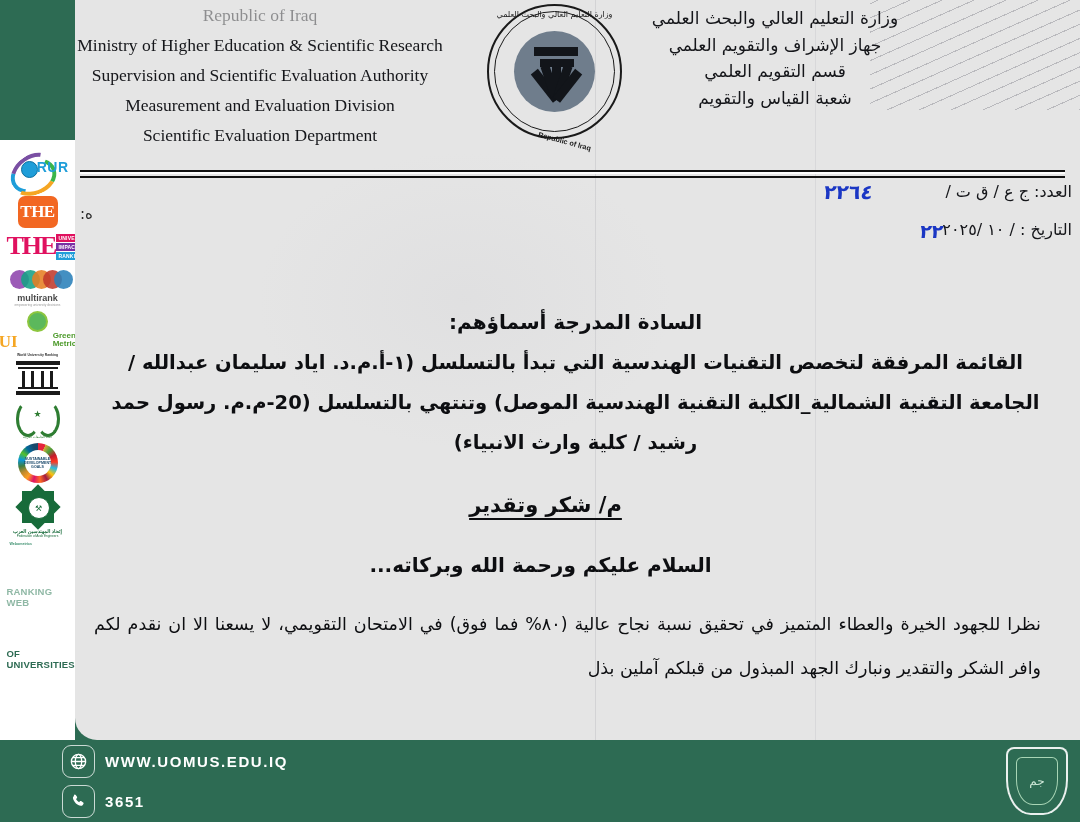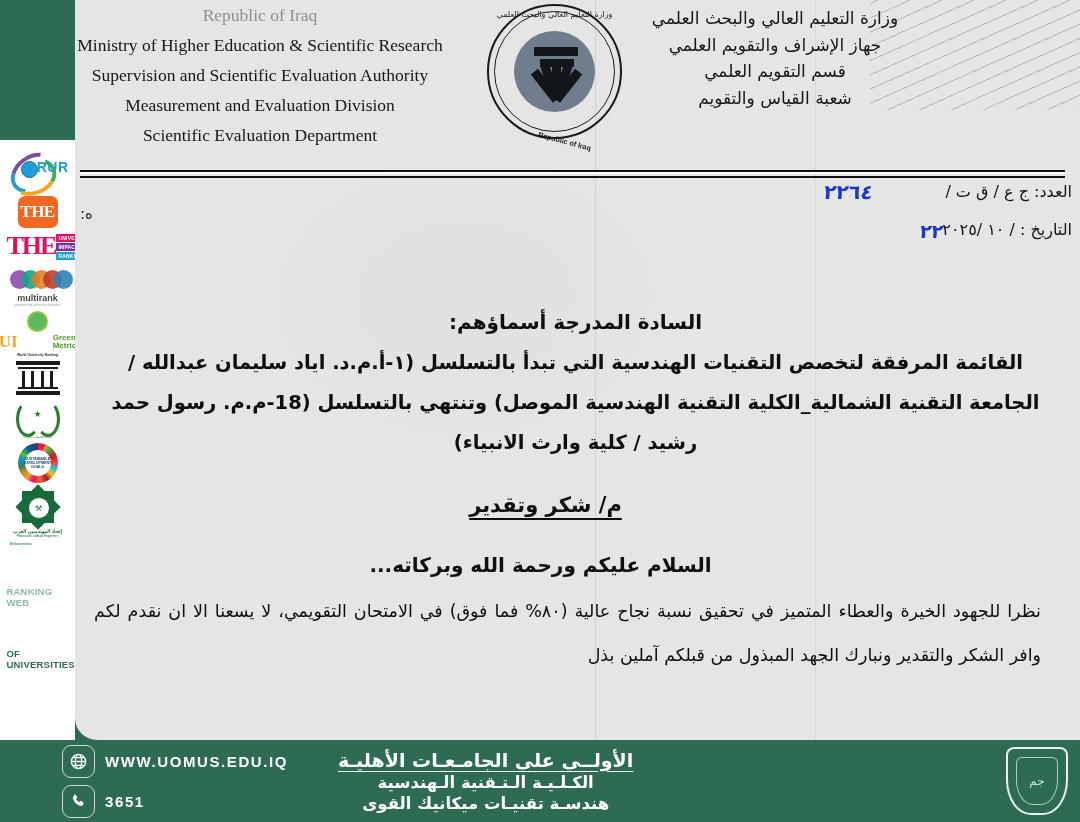--- a/index.html
+++ b/index.html
@@ -50,21 +50,21 @@
   
   .mr-rings{display:flex;align-items:center;height:26px;margin-bottom:1px;}
   .mr-rings b{display:block;width:19px;height:19px;border-radius:50%;
     margin-right:-8px;opacity:.88;}
   .mr-txt{font-size:9px;color:#4a4a4a;font-weight:600;}
   .mr-sub{font-size:3.2px;color:#9a9a9a;}
 
   
   .gm-globe{width:17px;height:17px;border-radius:50%;background:#5cb85c;
     border:2px solid #8dc63f;}
-  .gm-row{display:flex;align-items:center;gap:33px;}
+  .gm-row{display:flex;gap:33px;}
   .gm-ui{font-size:17px;font-weight:700;color:#f5a623;
     font-family:"Liberation Serif", serif;}
   .gm-r{display:flex;flex-direction:column;line-height:8px;margin-left:2px;}
   .gm-r i{font-style:normal;font-size:8px;font-weight:700;color:#4c9a2a;}
   .gm-sub{font-size:3.4px;font-weight:700;color:#333;margin-top:1px;}
 
   
   .cols{width:44px;height:34px;position:relative;}
   .cols .top{position:absolute;top:0;left:0;width:44px;height:4px;background:#1a1a1a;}
   .cols .top2{position:absolute;top:6px;left:2px;width:40px;height:2px;background:#1a1a1a;}
@@ -176,21 +176,21 @@
   .body-wrap{position:absolute;left:18px;top:305px;width:965px;
     direction:rtl;text-align:center;color:#0d0e11;
     font-family:"DejaVu Sans", sans-serif;}
   .b-lead{font-size:20px;font-weight:700;line-height:34px;margin-bottom:4px;}
   .b-para{font-size:19.5px;font-weight:700;line-height:40px;}
   .b-subject{margin-top:30px;font-size:21px;font-weight:700;
     text-decoration:underline;text-underline-offset:6px;
     text-align:center;padding-right:60px;}
   .b-greet{margin-top:36px;font-size:20px;font-weight:700;
     text-align:center;padding-right:70px;}
-  .b-body{position:absolute;left:5px;top:589px;width:975px;
+  .b-body{position:absolute;left:5px;top:602px;width:975px;
     direction:rtl;text-align:justify;color:#0d0e11;
     font-family:"DejaVu Sans",sans-serif;font-size:17.5px;line-height:44px;
     padding:0 14px;box-sizing:border-box;}
 
   
   #footer{position:absolute;left:0;bottom:0;width:1080px;height:82px;
     background:#2d6b53;display:flex;align-items:center;}
   .f-contact{margin-left:62px;display:flex;flex-direction:column;gap:7px;}
   .f-row{display:flex;align-items:center;gap:10px;}
   .f-ico{width:31px;height:31px;border:1.5px solid rgba(255,255,255,.75);
@@ -374,21 +374,21 @@
     </div>
     <div class="meta-row">
       <span>التاريخ :</span>
       <span>/ ١٠ /٢٠٢٥</span>
       <span class="hand hand-day">٢٢</span>
     </div>
   </div>
 
   <div class="body-wrap">
     <div class="b-lead">السادة المدرجة أسماؤهم:</div>
-    <div class="b-para">القائمة المرفقة لتخصص التقنيات الهندسية التي تبدأ بالتسلسل (١-أ.م.د. اياد سليمان عبدالله /الجامعة التقنية الشمالية_الكلية التقنية الهندسية الموصل) وتنتهي بالتسلسل (18-م.م. رسول حمد رشيد / كلية وارث الانبياء)</div>
+    <div class="b-para">القائمة المرفقة لتخصص التقنيات الهندسية التي تبدأ بالتسلسل (١-أ.م.د. اياد سليمان عبدالله /الجامعة التقنية الشمالية_الكلية التقنية الهندسية الموصل) وتنتهي بالتسلسل (20-م.م. رسول حمد رشيد / كلية وارث الانبياء)</div>
     <div class="b-subject">م/ شكر وتقدير</div>
     <div class="b-greet">السلام عليكم ورحمة الله وبركاته...</div>
   </div>
 
   <div class="b-body">نظرا للجهود الخيرة والعطاء المتميز في تحقيق نسبة نجاح عالية (٨٠% فما فوق) في الامتحان التقويمي، لا يسعنا الا ان نقدم لكم وافر الشكر والتقدير ونبارك الجهد المبذول من قبلكم آملين بذل</div>
 </div>
 
 <div id="footer">
   <div class="f-contact">
     <div class="f-row">
@@ -404,24 +404,19 @@
     <div class="f-row">
       <span class="f-ico">
         <svg width="19" height="19" viewBox="0 0 24 24" fill="#fff">
           <path d="M6.6 3.5a1.4 1.4 0 0 1 1.9.3l1.6 2.2c.4.6.3 1.4-.2 1.9l-1 1c.8 1.7 2.2 3.1 3.9 3.9l1-1c.5-.5 1.3-.6 1.9-.2l2.2 1.6c.6.4.7 1.3.3 1.9l-1.1 1.5c-.5.7-1.4 1-2.2.8C10.6 17.2 6.2 12.8 5 7.9c-.2-.8.1-1.7.8-2.2z"></path>
         </svg>
       </span>
       <span class="f-txt">3651</span>
     </div>
   </div>
 
-  <div class="f-center">
-    <div class="f-c1">الأولــى على الجامـعـات الأهليـة</div>
-    <div class="f-c2">الكـلـيـة الـتـقنية الـهندسية</div>
-    <div class="f-c3">هندسـة تقنيـات ميكانيك القوى</div>
-  </div>
 
   <div class="f-brand">
     <div class="shield">
       <div class="inner">جم</div>
     </div>
   </div>
 </div>
 
 </body></html>

